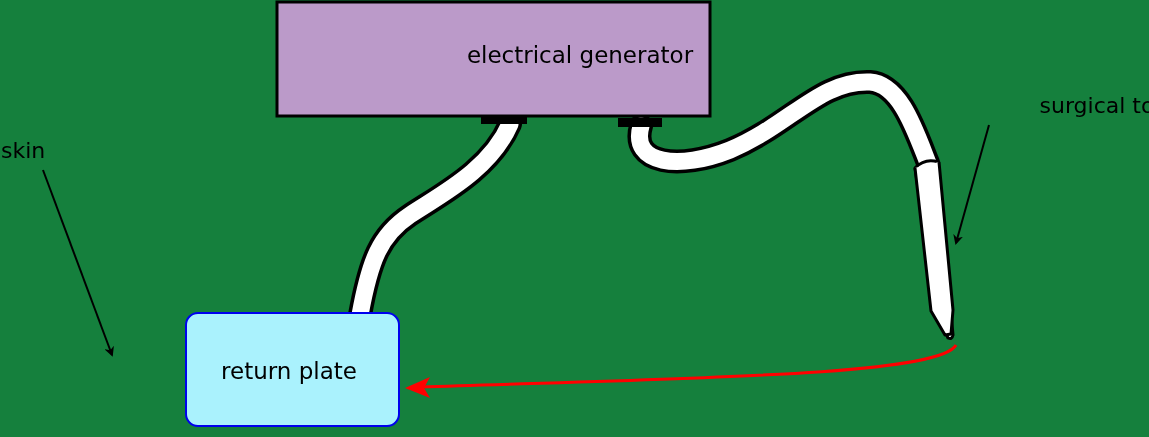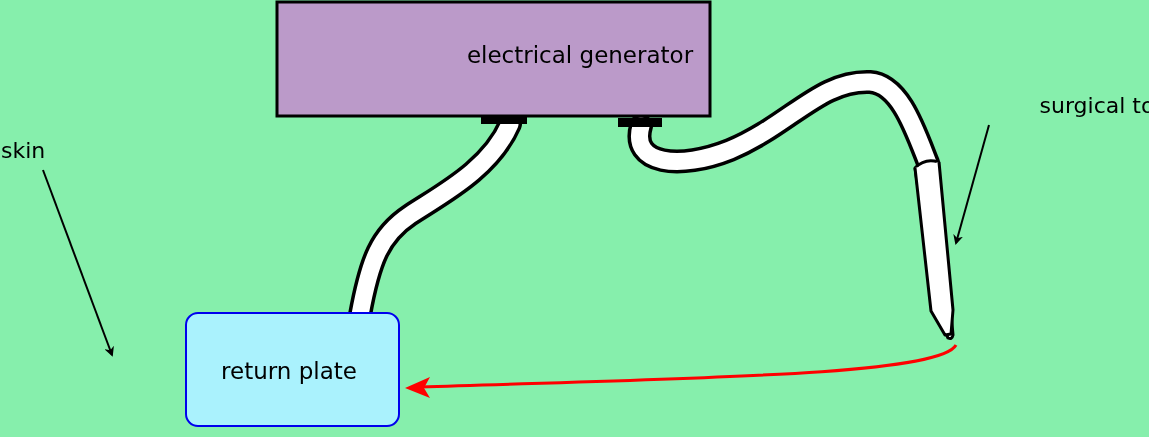--- a/index.html
+++ b/index.html
@@ -1,16 +1,16 @@
 <!DOCTYPE html>
 <html><head>
 <meta charset="utf-8">
 <style>
   html, body { margin: 0; padding: 0; background: #ffffff; }
-  #stage { position: relative; width: 1149px; height: 437px; overflow: hidden; background: #86efac; }
+  #stage { position: relative; width: 1149px; height: 437px; overflow: hidden; background: #15803d; }
   svg { position: absolute; left: 0; top: 0; }
   .lbl { font-family: "DejaVu Sans", sans-serif; fill: #000; }
 </style>
 </head>
 <body>
 
 <div id="stage">
 <svg width="1149" height="437" viewBox="0 0 1149 437">
   <defs>
     <marker id="blk" markerWidth="10" markerHeight="10" refX="8" refY="5" orient="auto" markerUnits="userSpaceOnUse">

